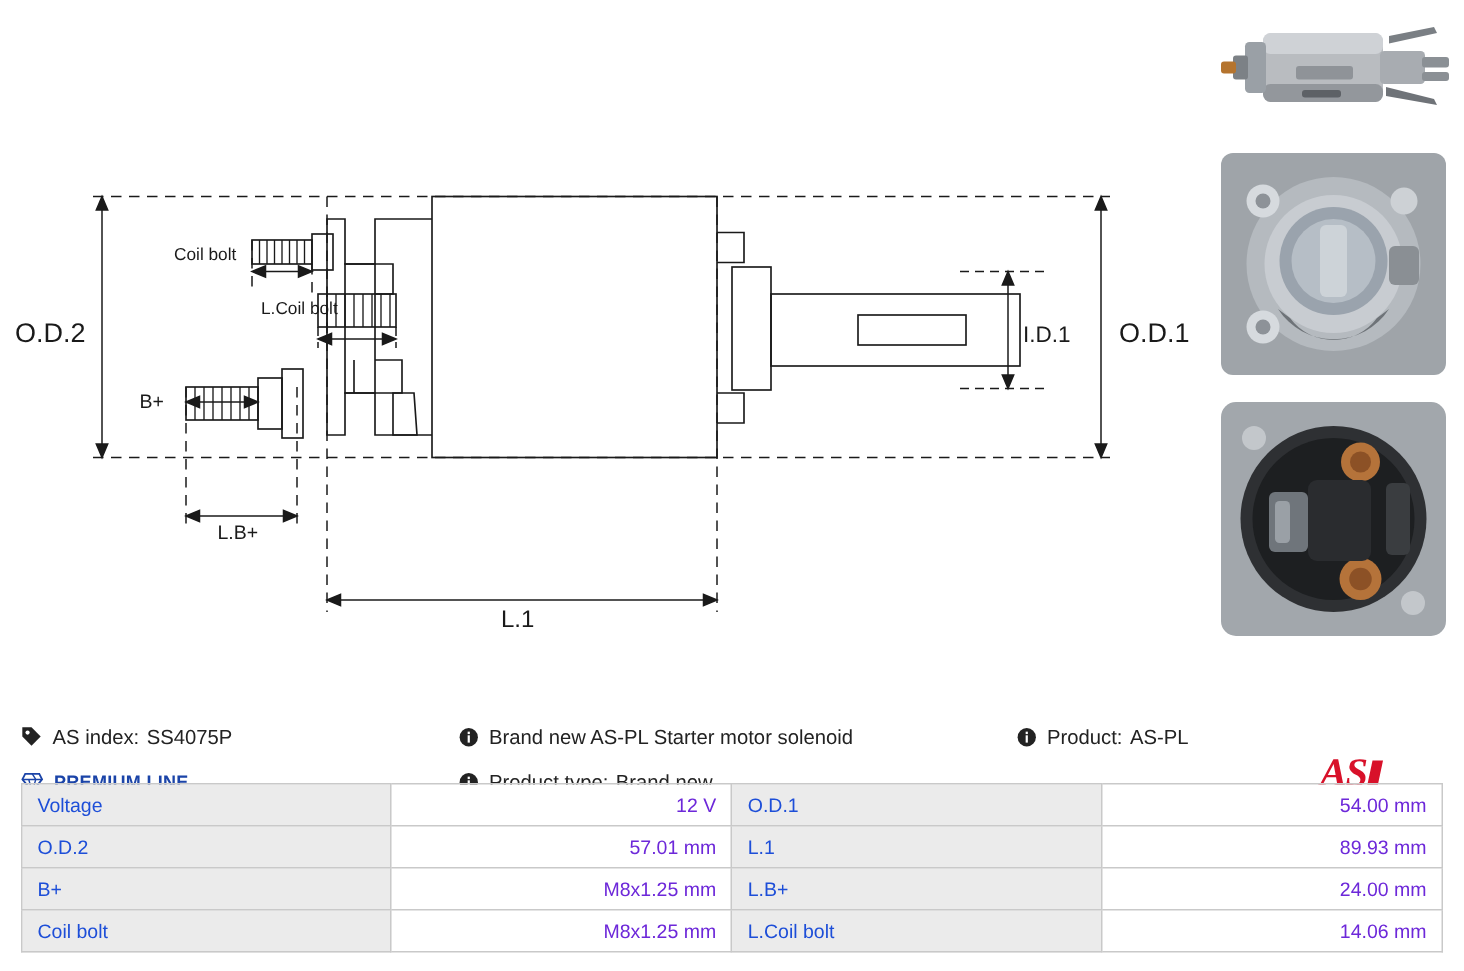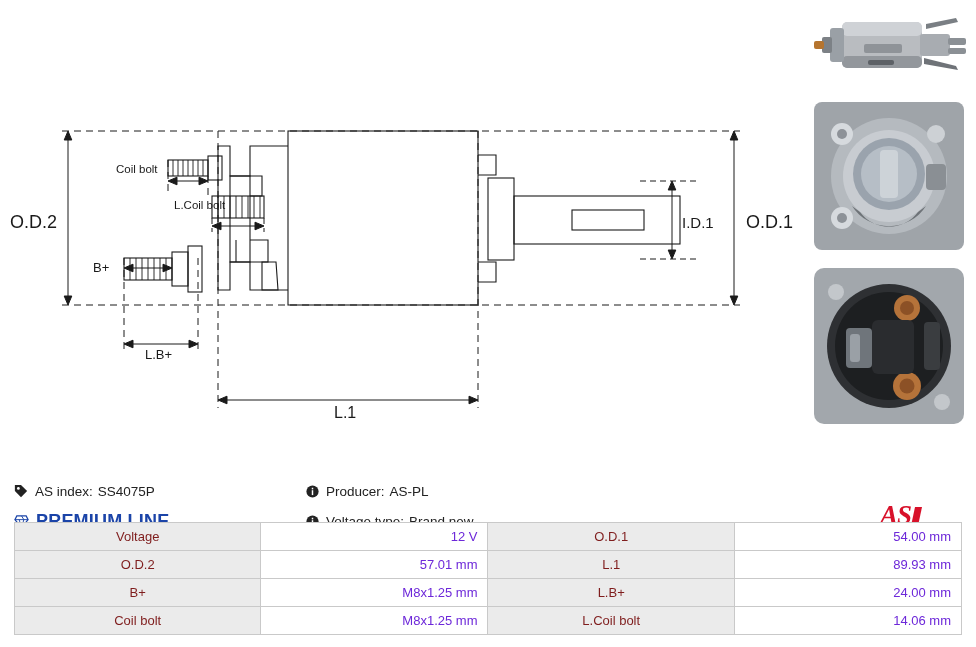--- a/index.html
+++ b/index.html
@@ -74,21 +74,21 @@
     align-items: center;
     justify-content: center;
     margin-right: 7px;
     flex: none;
   }
   .strong { font-weight: normal; }
   .premium {
     color: #1b44a8;
     font-weight: bold;
     letter-spacing: .2px;
-    font-size: 18px;
+    font-size: 12px;
   }
   .as-logo {
     position: absolute;
     right: 2px;
     top: 26px;
     width: 120px;
     text-align: center;
   }
   .as-logo .as-mark {
     font-size: 27px;
@@ -125,23 +125,23 @@
     font-size: 13px;
   }
   #spec-table td {
     border: 1px solid #c9c9c9;
     height: 27px;
     padding: 0 10px;
     vertical-align: middle;
   }
   td.lbl {
     background: #ebebeb;
-    text-align: center;
+    text-align: left;
     width: 195px;
-    color: #7f1d1d;
+    color: #1d4ed8;
   }
   td.val {
     background: #ffffff;
     text-align: right;
     width: 178px;
     color: #6d28d9;
   }
 </style>
 </head>
 <body>
@@ -349,29 +349,39 @@
       <span class="info-ico">
         <svg width="14" height="14" viewBox="0 0 16 16">
           <path d="M1 1 L8 1 L15 8 L8 15 L1 8 Z" fill="#222"></path>
           <circle cx="5" cy="5" r="1.6" fill="#fff"></circle>
         </svg>
       </span>
       <span>AS index:</span>
       <span style="width:5px"></span>
       <span class="strong">SS4075P</span>
     </div>
+    <div class="info-cell col2">
+      <span class="info-ico">
+        <svg width="13" height="13" viewBox="0 0 16 16">
+          <circle cx="8" cy="8" r="7.5" fill="#222"></circle>
+          <rect x="7.1" y="6.4" width="1.8" height="6" fill="#fff"></rect>
+          <rect x="7.1" y="3.4" width="1.8" height="2" fill="#fff"></rect>
+        </svg>
+      </span>
+      <span>Brand new AS-PL Starter motor solenoid</span>
+    </div>
     <div class="info-cell col3">
       <span class="info-ico">
         <svg width="13" height="13" viewBox="0 0 16 16">
           <circle cx="8" cy="8" r="7.5" fill="#222"></circle>
           <rect x="7.1" y="6.4" width="1.8" height="6" fill="#fff"></rect>
           <rect x="7.1" y="3.4" width="1.8" height="2" fill="#fff"></rect>
         </svg>
       </span>
-      <span>Producer:</span>
+      <span>Product:</span>
       <span style="width:5px"></span>
       <span class="strong">AS-PL</span>
     </div>
   </div>
 
   <div class="info-row">
     <div class="info-cell col1">
       <span class="info-ico">
         <svg width="15" height="15" viewBox="0 0 16 16">
           <path d="M3 2 H13 L15 6 L8 14.5 L1 6 Z" fill="none" stroke="#1b44a8" stroke-width="1.3"></path>
@@ -381,21 +391,21 @@
       <span class="premium">PREMIUM LINE</span>
     </div>
     <div class="info-cell col2">
       <span class="info-ico">
         <svg width="13" height="13" viewBox="0 0 16 16">
           <circle cx="8" cy="8" r="7.5" fill="#222"></circle>
           <rect x="7.1" y="6.4" width="1.8" height="6" fill="#fff"></rect>
           <rect x="7.1" y="3.4" width="1.8" height="2" fill="#fff"></rect>
         </svg>
       </span>
-      <span>Voltage type:</span>
+      <span>Product type:</span>
       <span style="width:5px"></span>
       <span class="strong">Brand new</span>
     </div>
   </div>
 
   <div class="as-logo">
     <div class="as-mark">
       <span>AS</span><span class="as-bar"></span>
     </div>
     <div class="as-sub">Alternators, Starters &amp; Parts</div>

